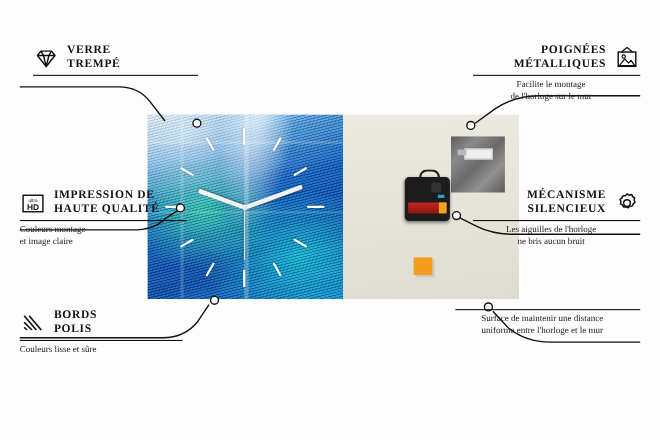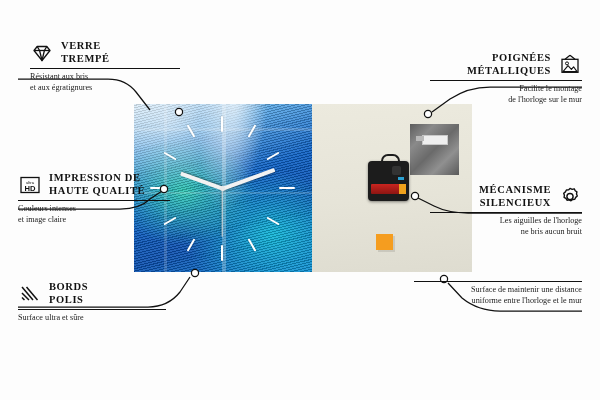--- a/index.html
+++ b/index.html
@@ -68,23 +68,23 @@
   .co-head{display:flex;align-items:center;gap:7px;}
   .co-title{
     font-weight:bold;letter-spacing:.6px;font-size:10.5px;color:#111;
     line-height:12.5px;text-transform:uppercase;white-space:pre-line;
   }
   .co-rule{height:1px;background:#111;margin-top:3px;}
   .co-sub{font-size:8.2px;color:#222;line-height:10.5px;margin-top:3px;white-space:pre-line;}
   .left .co-head{justify-content:flex-start;}
   .left .co-title{text-align:left;}
   .left .co-sub{text-align:left;}
-  .right .co-head{justify-content:flex-end;margin-top:12px;}
+  .right .co-head{justify-content:flex-end;}
   .right .co-title{text-align:right;}
-  .right .co-sub{text-align:right;}
+  .right .co-sub{text-align:center;}
   .ico{flex:0 0 auto;width:24px;height:24px;display:block;}
 
   #leaders{position:absolute;left:0;top:0;width:600px;height:400px;pointer-events:none;}
 </style>
 </head>
 <body>
 
 <div id="stage">
 
   <div id="product">
@@ -157,54 +157,52 @@
         <g fill="none" stroke="#111" stroke-width="1.3" stroke-linejoin="round">
           <path d="M4 9.5 L7.2 5.5 H16.8 L20 9.5 L12 19.5 Z"></path>
           <path d="M4 9.5 H20"></path>
           <path d="M7.2 5.5 L9.6 9.5 L12 19.5 L14.4 9.5 L16.8 5.5"></path>
         </g>
       </svg>
       <div class="co-title">VERRE
 TREMPÉ</div>
     </div>
     <div class="co-rule" style="width:150px;"></div>
-    <div class="co-sub">Résistant aux bris
-et aux égratignures</div>
   </div>
 
   <div class="callout left" style="left:18px;top:172px;width:175px;">
     <div class="co-head">
       <svg class="ico" viewBox="0 0 24 24">
         <rect x="3" y="4.5" width="18" height="15" fill="none" stroke="#111" stroke-width="1.3"></rect>
         <text x="12" y="11" font-family="Liberation Sans, sans-serif" font-size="4.2" text-anchor="middle" fill="#111">ultra</text>
         <text x="12" y="17.6" font-family="Liberation Sans, sans-serif" font-size="7.6" font-weight="bold" text-anchor="middle" fill="#111">HD</text>
       </svg>
       <div class="co-title">IMPRESSION DE
 HAUTE QUALITÉ</div>
     </div>
     <div class="co-rule" style="width:152px;"></div>
-    <div class="co-sub">Couleurs intenses
+    <div class="co-sub">Couleurs montage
 et image claire</div>
   </div>
 
   <div class="callout left" style="left:18px;top:281px;width:165px;">
     <div class="co-head">
       <svg class="ico" viewBox="0 0 24 24">
         <g stroke="#111" stroke-width="1.5" stroke-linecap="butt">
           <path d="M4 5 L15 18"></path>
           <path d="M8.5 5 L19.5 18"></path>
           <path d="M4 11 L11 18"></path>
           <path d="M4 15.5 L6.5 18"></path>
         </g>
       </svg>
       <div class="co-title">BORDS
 POLIS</div>
     </div>
     <div class="co-rule" style="width:148px;"></div>
-    <div class="co-sub">Surface ultra et sûre</div>
+    <div class="co-sub">Couleurs lisse et sûre</div>
   </div>
 
   <div class="callout right" style="left:420px;top:40px;width:162px;">
     <div class="co-head">
       <div class="co-title">POIGNÉES
 MÉTALLIQUES</div>
       <svg class="ico" viewBox="0 0 24 24">
         <path d="M12 2.2 L17 6.3 M12 2.2 L7 6.3" fill="none" stroke="#111" stroke-width="1.2"></path>
         <rect x="4" y="6.3" width="16" height="13" fill="none" stroke="#111" stroke-width="1.3"></rect>
         <circle cx="9" cy="10.4" r="1.5" fill="none" stroke="#111" stroke-width="1"></circle>

